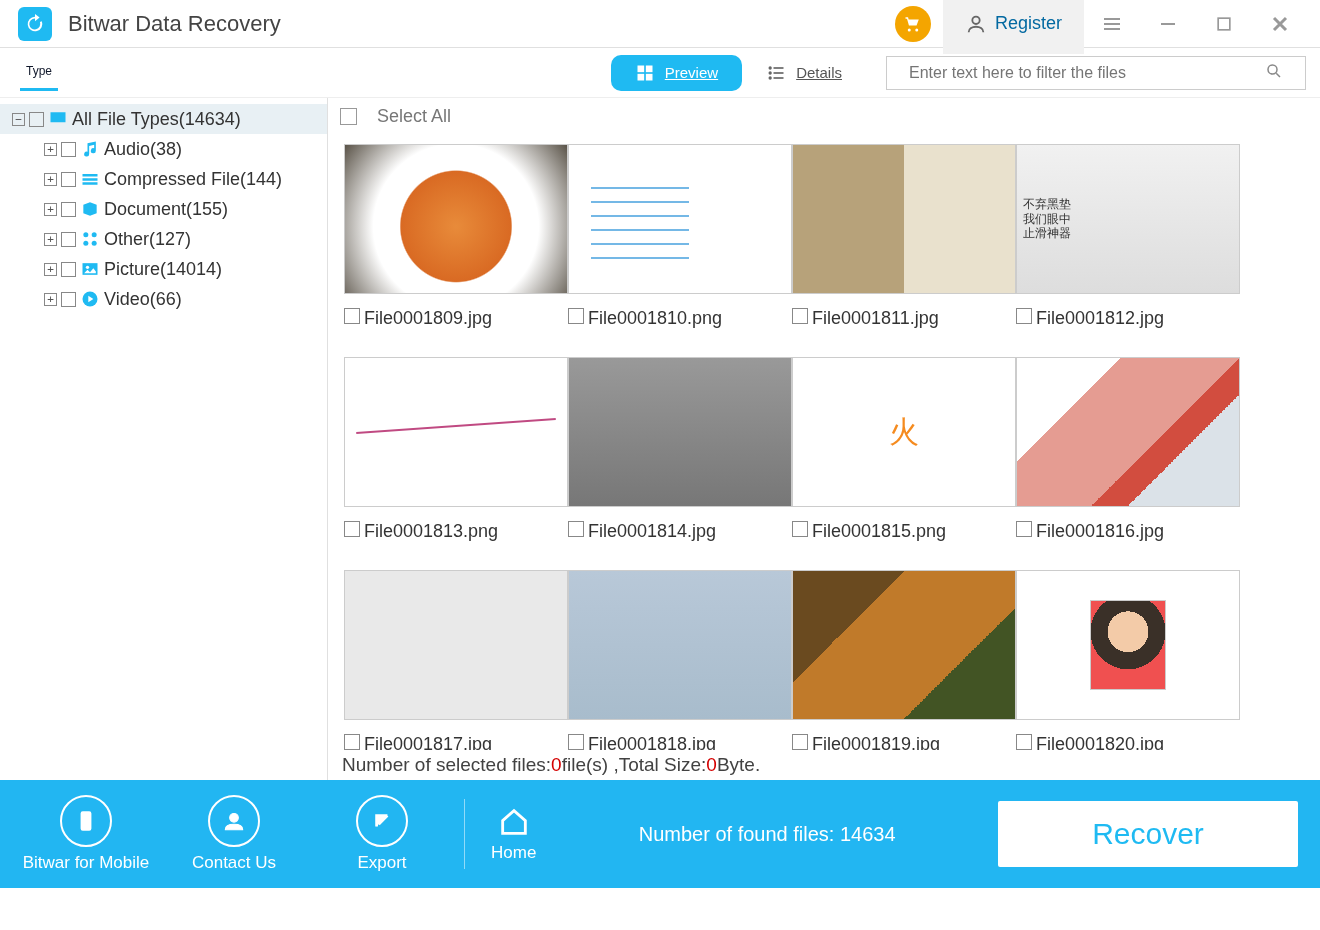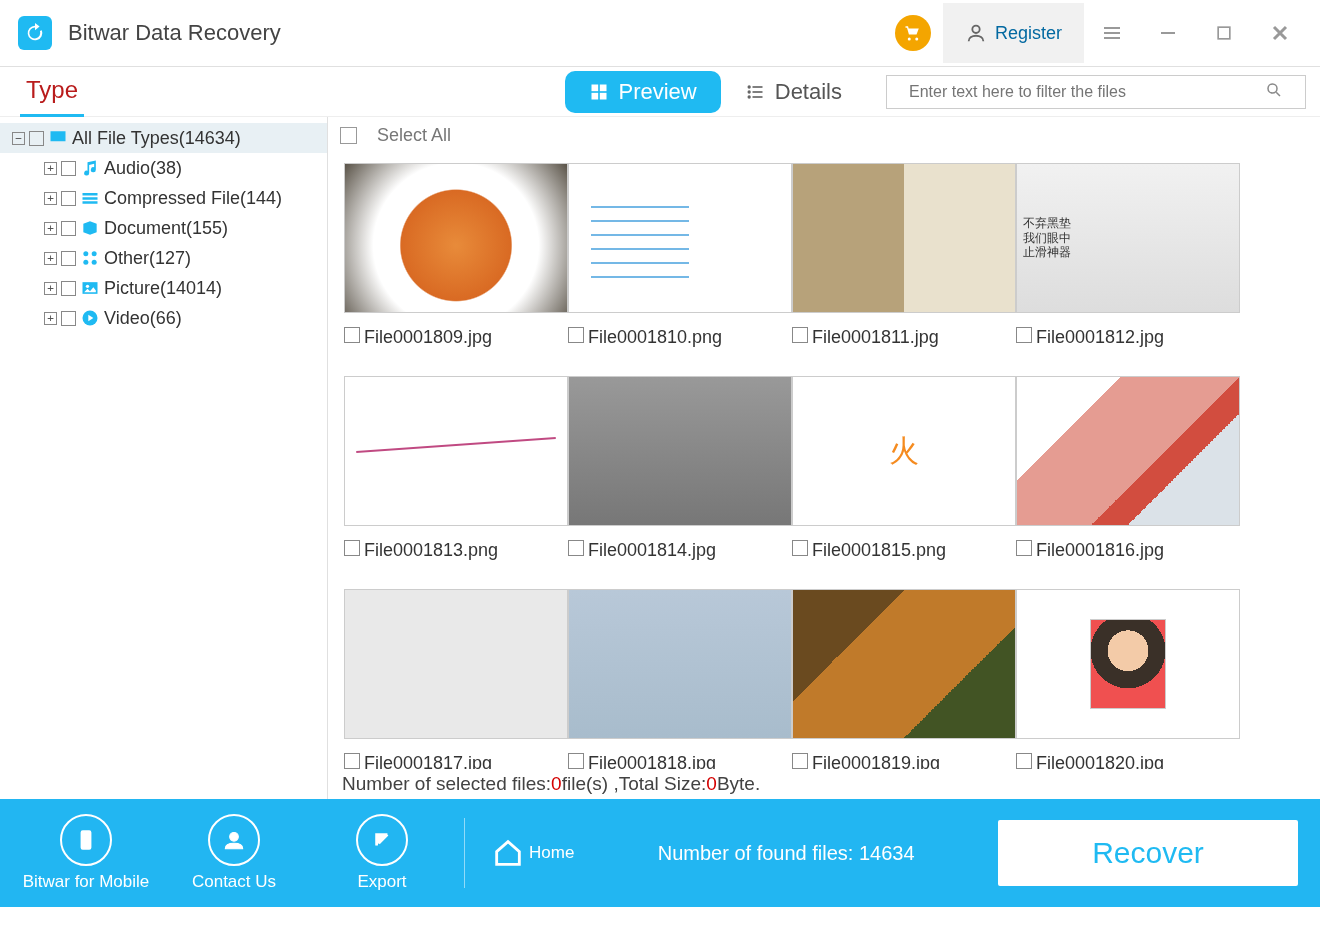--- a/index.html
+++ b/index.html
@@ -1,30 +1,30 @@
 <!DOCTYPE html>
 <html><head>
 <meta charset="utf-8">
 <style>
 * { box-sizing: border-box; margin: 0; padding: 0; font-family: "Segoe UI", Arial, sans-serif; }
 html, body { width: 1320px; height: 930px; overflow: hidden; background: #fff; }
 
-.titlebar { height: 67px; display: flex; align-items: center; border-bottom: 1px solid #e0e0e0; padding: 0 12px 0 18px; }
+.titlebar { height: 48px; display: flex; align-items: center; border-bottom: 1px solid #e0e0e0; padding: 0 12px 0 18px; }
 .app-logo { width: 34px; height: 34px; background: #1fbaf2; border-radius: 6px; display: flex; align-items: center; justify-content: center; color: #fff; font-weight: bold; }
 .app-logo svg { width: 22px; height: 22px; fill: #fff; }
 .app-title { font-size: 22px; color: #444; margin-left: 16px; font-weight: 400; }
 .titlebar-spacer { flex: 1; }
 .title-btn { width: 56px; height: 60px; display: flex; align-items: center; justify-content: center; color: #888; cursor: pointer; }
 .cart-btn { width: 36px; height: 36px; border-radius: 50%; background: #f4a500; display: flex; align-items: center; justify-content: center; color: #fff; margin-right: 12px; }
 .register-btn { height: 60px; background: #f1f1f1; display: flex; align-items: center; gap: 8px; padding: 0 22px; color: #0369a1; font-size: 18px; cursor: pointer; }
 
 .toolbar { height: 50px; display: flex; align-items: center; padding: 0 14px; border-bottom: 1px solid #eee; }
-.type-tab { color: #b91c1c; font-size: 24px; font-weight: 500; padding: 10px 6px; border-bottom: 3px solid #1fbaf2; margin-left: 6px; }
+.type-tab { color: #0f172a; font-size: 12px; font-weight: 500; padding: 10px 6px; border-bottom: 3px solid #1fbaf2; margin-left: 6px; }
 .toolbar-spacer { flex: 1; }
-.view-btn { display: flex; align-items: center; gap: 10px; padding: 8px 24px; font-size: 22px; border-radius: 10px; cursor: pointer; }
+.view-btn { display: flex; align-items: center; gap: 10px; padding: 8px 24px; font-size: 15px; border-radius: 10px; cursor: pointer; text-decoration: underline; }
 .view-btn.active { background: #1fbaf2; color: #fff; }
 .view-btn.inactive { color: #555; }
 .search-box { width: 420px; height: 34px; border: 1px solid #ccc; margin-left: 20px; display: flex; align-items: center; padding: 0 22px; }
 .search-box input { border: none; outline: none; flex: 1; font-size: 16px; color: #666; background: transparent; }
 .search-icon { color: #999; }
 
 .body-row { display: flex; height: 682px; }
 .sidebar { width: 328px; border-right: 1px solid #e0e0e0; padding-top: 6px; font-size: 18px; color: #333; overflow: hidden; }
 .tree-row { display: flex; align-items: center; height: 30px; padding-left: 12px; gap: 4px; white-space: nowrap; cursor: pointer; }
 .tree-row.child { padding-left: 44px; }
@@ -47,21 +47,21 @@
 
 .sel-status { height: 30px; font-size: 19px; color: #424242; padding-left: 14px; display: flex; align-items: center; }
 .sel-status .red { color: #d40000; }
 
 .bottombar { height: 108px; background: #22b6f2; display: flex; align-items: center; color: #fff; padding: 0 22px 0 12px; }
 .bb-btn { width: 148px; display: flex; flex-direction: column; align-items: center; gap: 6px; cursor: pointer; }
 .bb-circle { width: 52px; height: 52px; border: 2.5px solid #fff; border-radius: 50%; display: flex; align-items: center; justify-content: center; }
 .bb-circle svg { width: 26px; height: 26px; fill: #fff; stroke: #fff; }
 .bb-label { font-size: 17px; }
 .bb-divider { width: 1px; height: 70px; background: rgba(255,255,255,0.5); margin: 0 8px; }
-.bb-home { display: flex; flex-direction: row; align-items: center; gap: 4px; margin-left: 18px; cursor: pointer; }
+.bb-home { display: flex; flex-direction: column; align-items: center; gap: 4px; margin-left: 18px; cursor: pointer; }
 .bb-home svg { width: 34px; height: 34px; fill: none; stroke: #fff; stroke-width: 2; }
 .bb-found { flex: 1; text-align: center; font-size: 20px; }
 .recover-btn { width: 300px; height: 66px; background: #fff; color: #1fbaf2; font-size: 30px; display: flex; align-items: center; justify-content: center; cursor: pointer; border-radius: 2px; }
 
 
 .th-food1 { background: radial-gradient(circle at 50% 55%, #e88b3a 0%, #d96a23 40%, #fff 41%, #fff 60%, #5a5348 100%); }
 .th-chart { background: linear-gradient(#fff,#fff); position: relative; }
 .th-chart::before { content: ""; position: absolute; left: 10%; top: 20%; right: 10%; bottom: 20%; background: repeating-linear-gradient(#fff 0 12px, transparent 12px 14px), linear-gradient(90deg,#3a9bdc 0 55%, transparent 55%); opacity: 0.7; }
 .th-cut { background: linear-gradient(90deg, #b7a27a 0 50%, #e9e1cd 50% 100%); }
 .th-hand { background: linear-gradient(#f1f1f1,#ddd); display:flex;align-items:center;justify-content:flex-start; font-size:12px; color:#333; padding:6px; line-height:1.2;}

